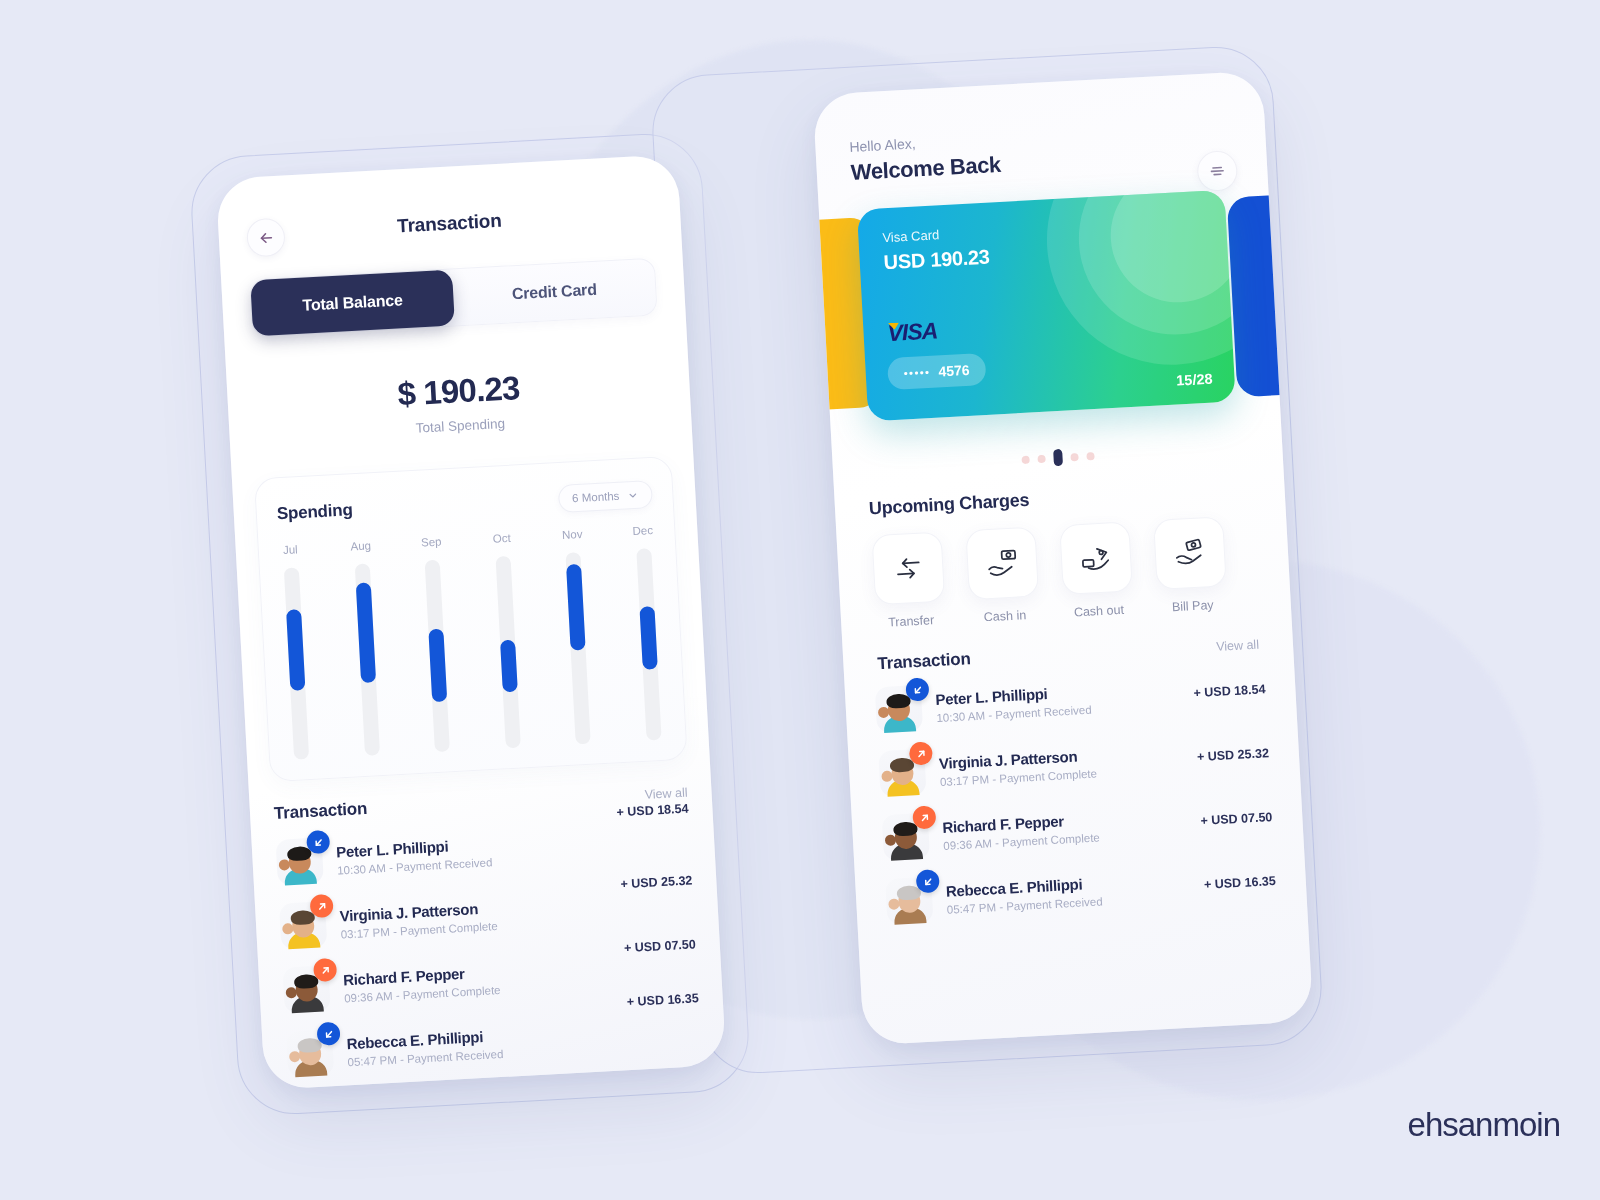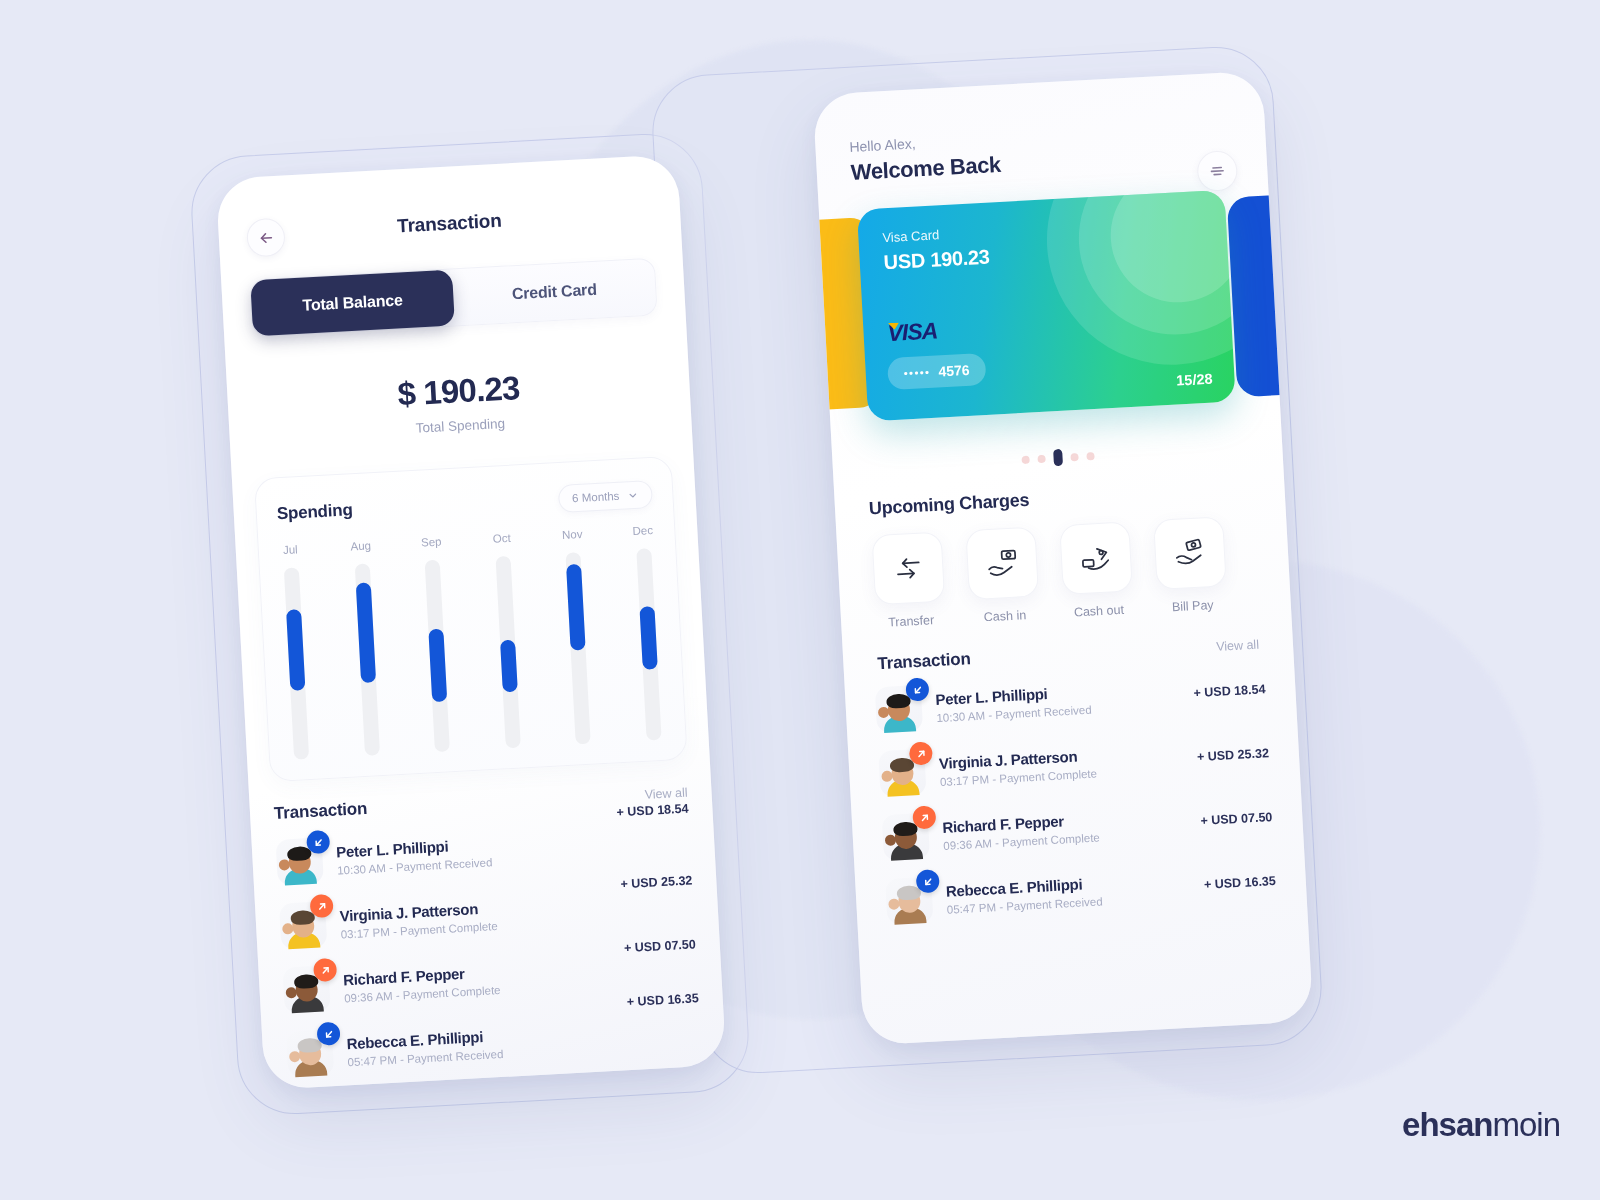--- a/index.html
+++ b/index.html
@@ -258,21 +258,21 @@
   .f-hair { position: absolute; border-radius: 50% 50% 40% 40%; }
   .f-head { position: absolute; border-radius: 50%; }
   .f-body { position: absolute; border-radius: 14px 14px 0 0; }
   .f-hand { position: absolute; border-radius: 50%; }
 
   
   .wm {
     position: absolute; right: 40px; bottom: 56px;
     font-size: 33px; color: #2b3059; letter-spacing: -1px;
   }
-  .wm b { font-weight: bold; }
+  .wm b { font-weight: normal; }
   .wm span { font-weight: normal; }
 </style>
 </head>
 <body>
 
 <div id="stage">
 
   <div class="bg-blob" id="blob1"></div>
   <div class="bg-blob" id="blob2"></div>
 

